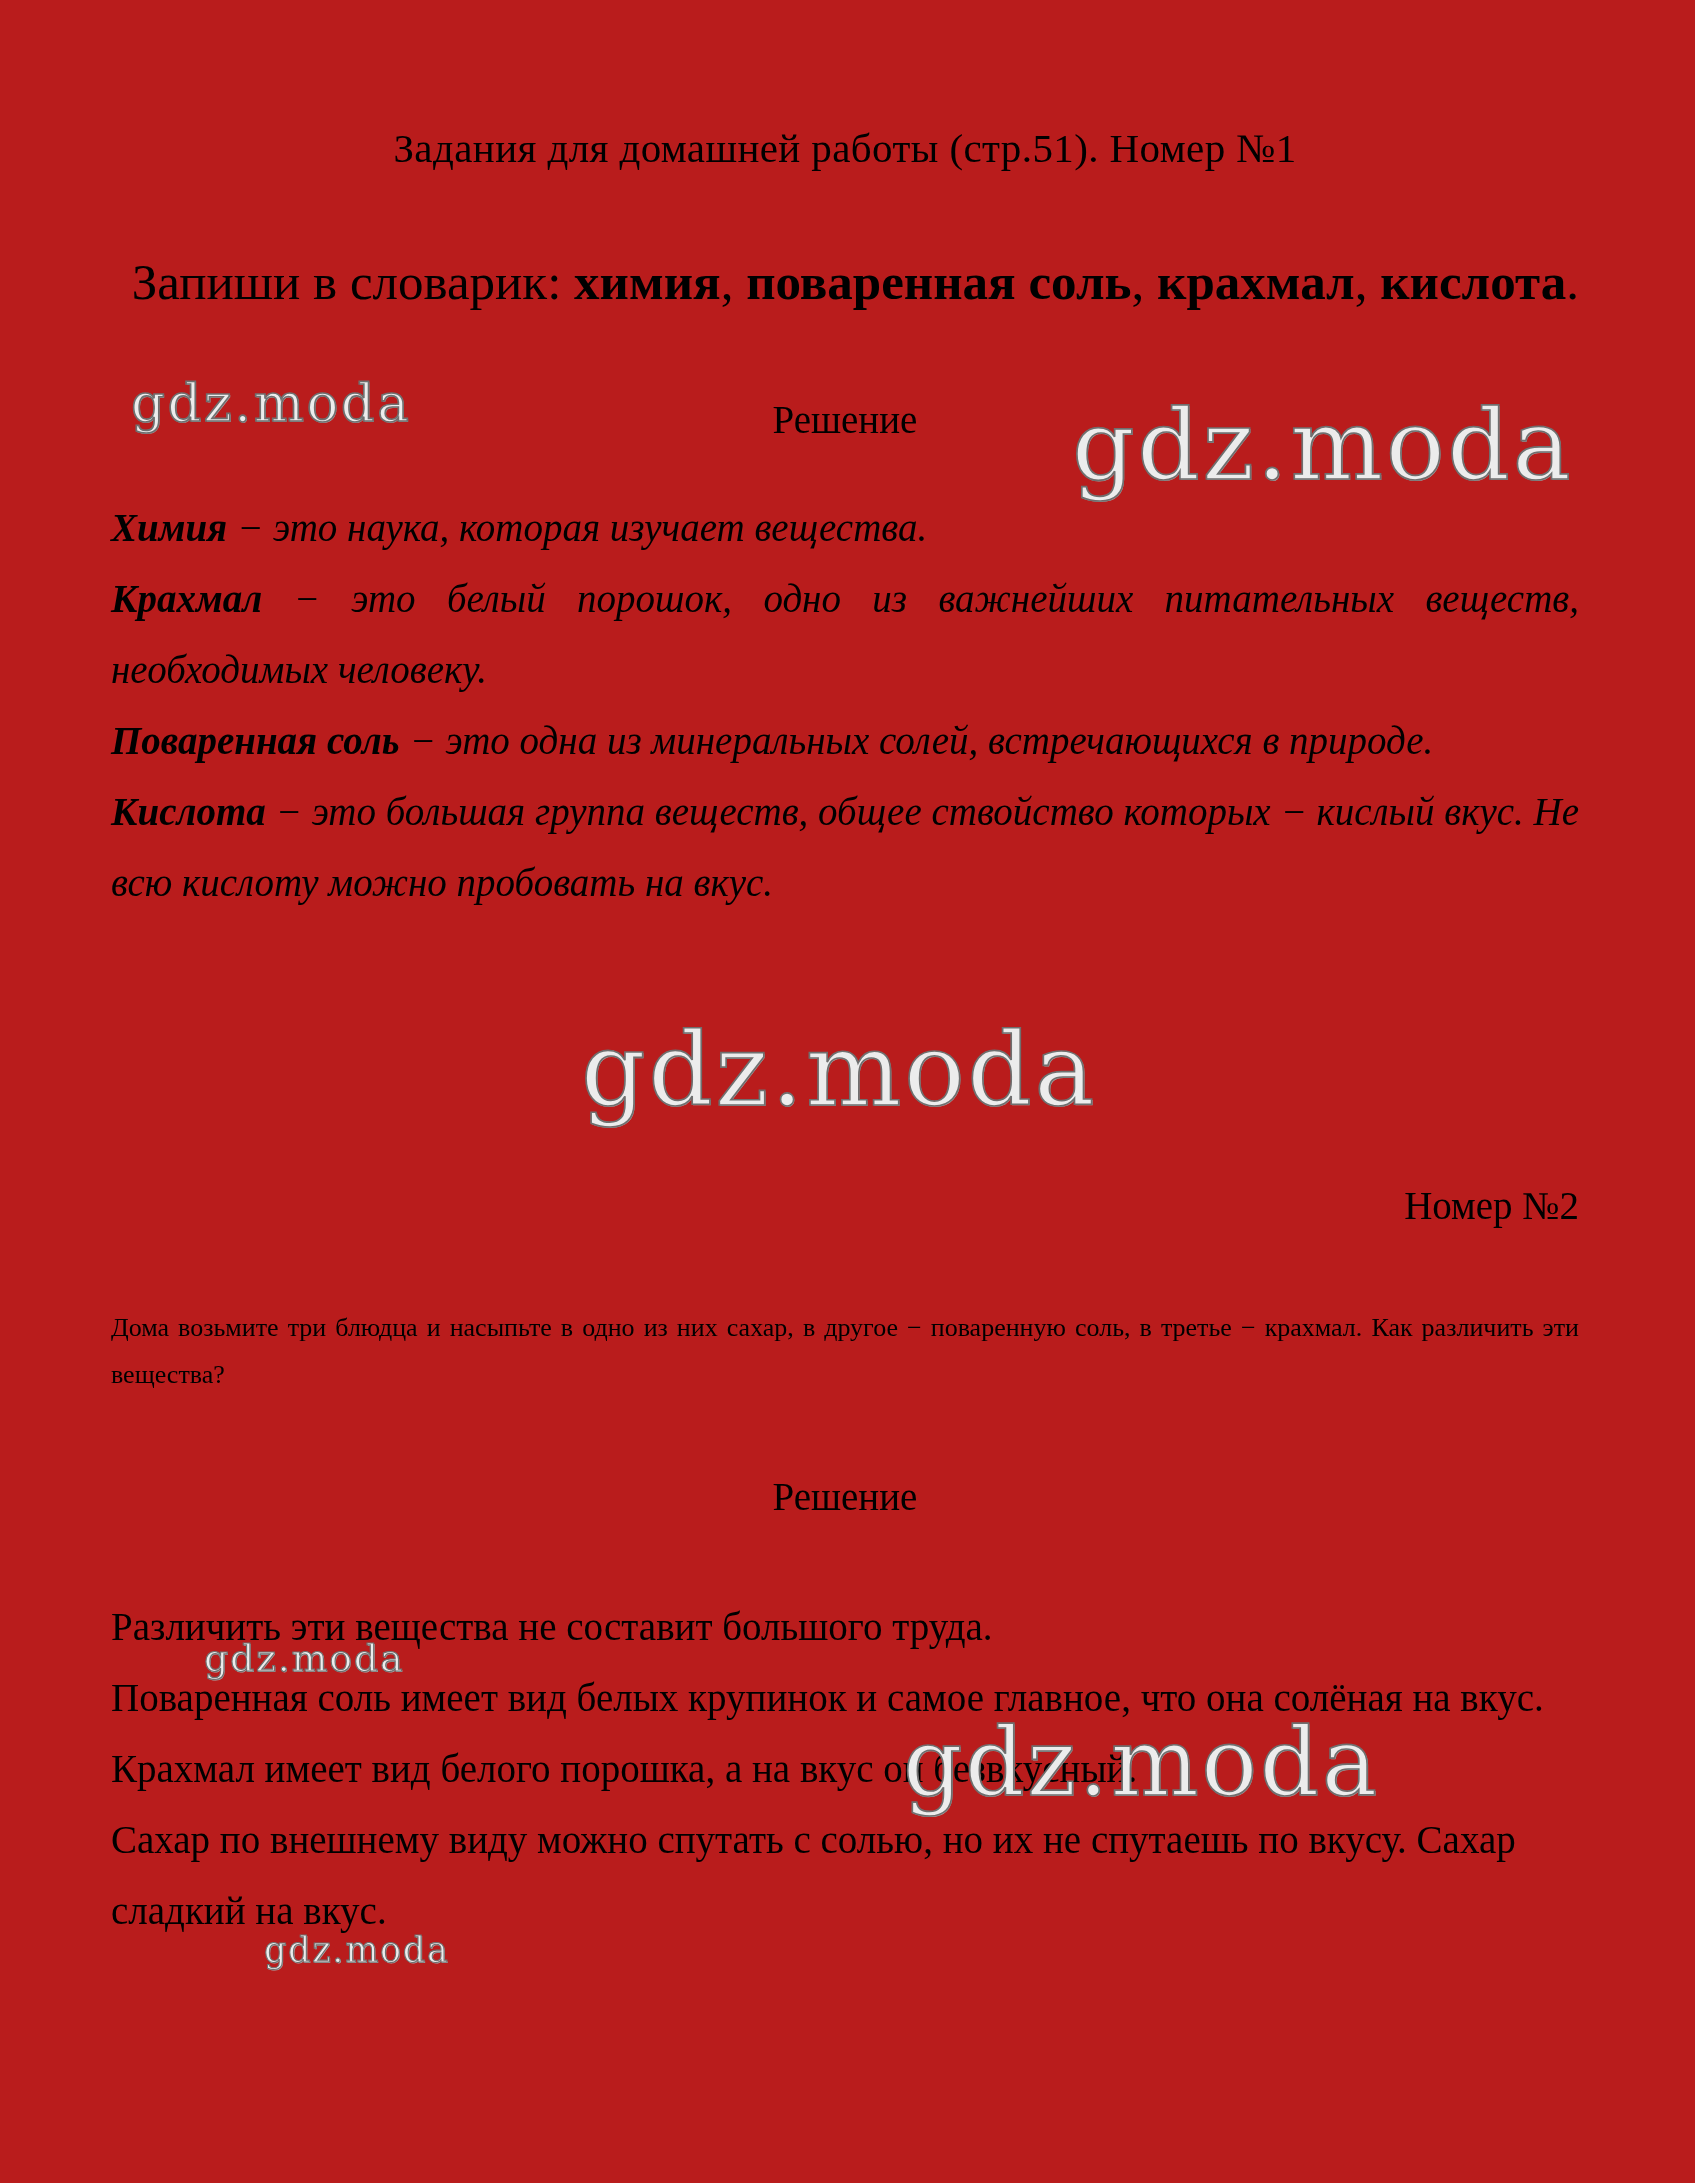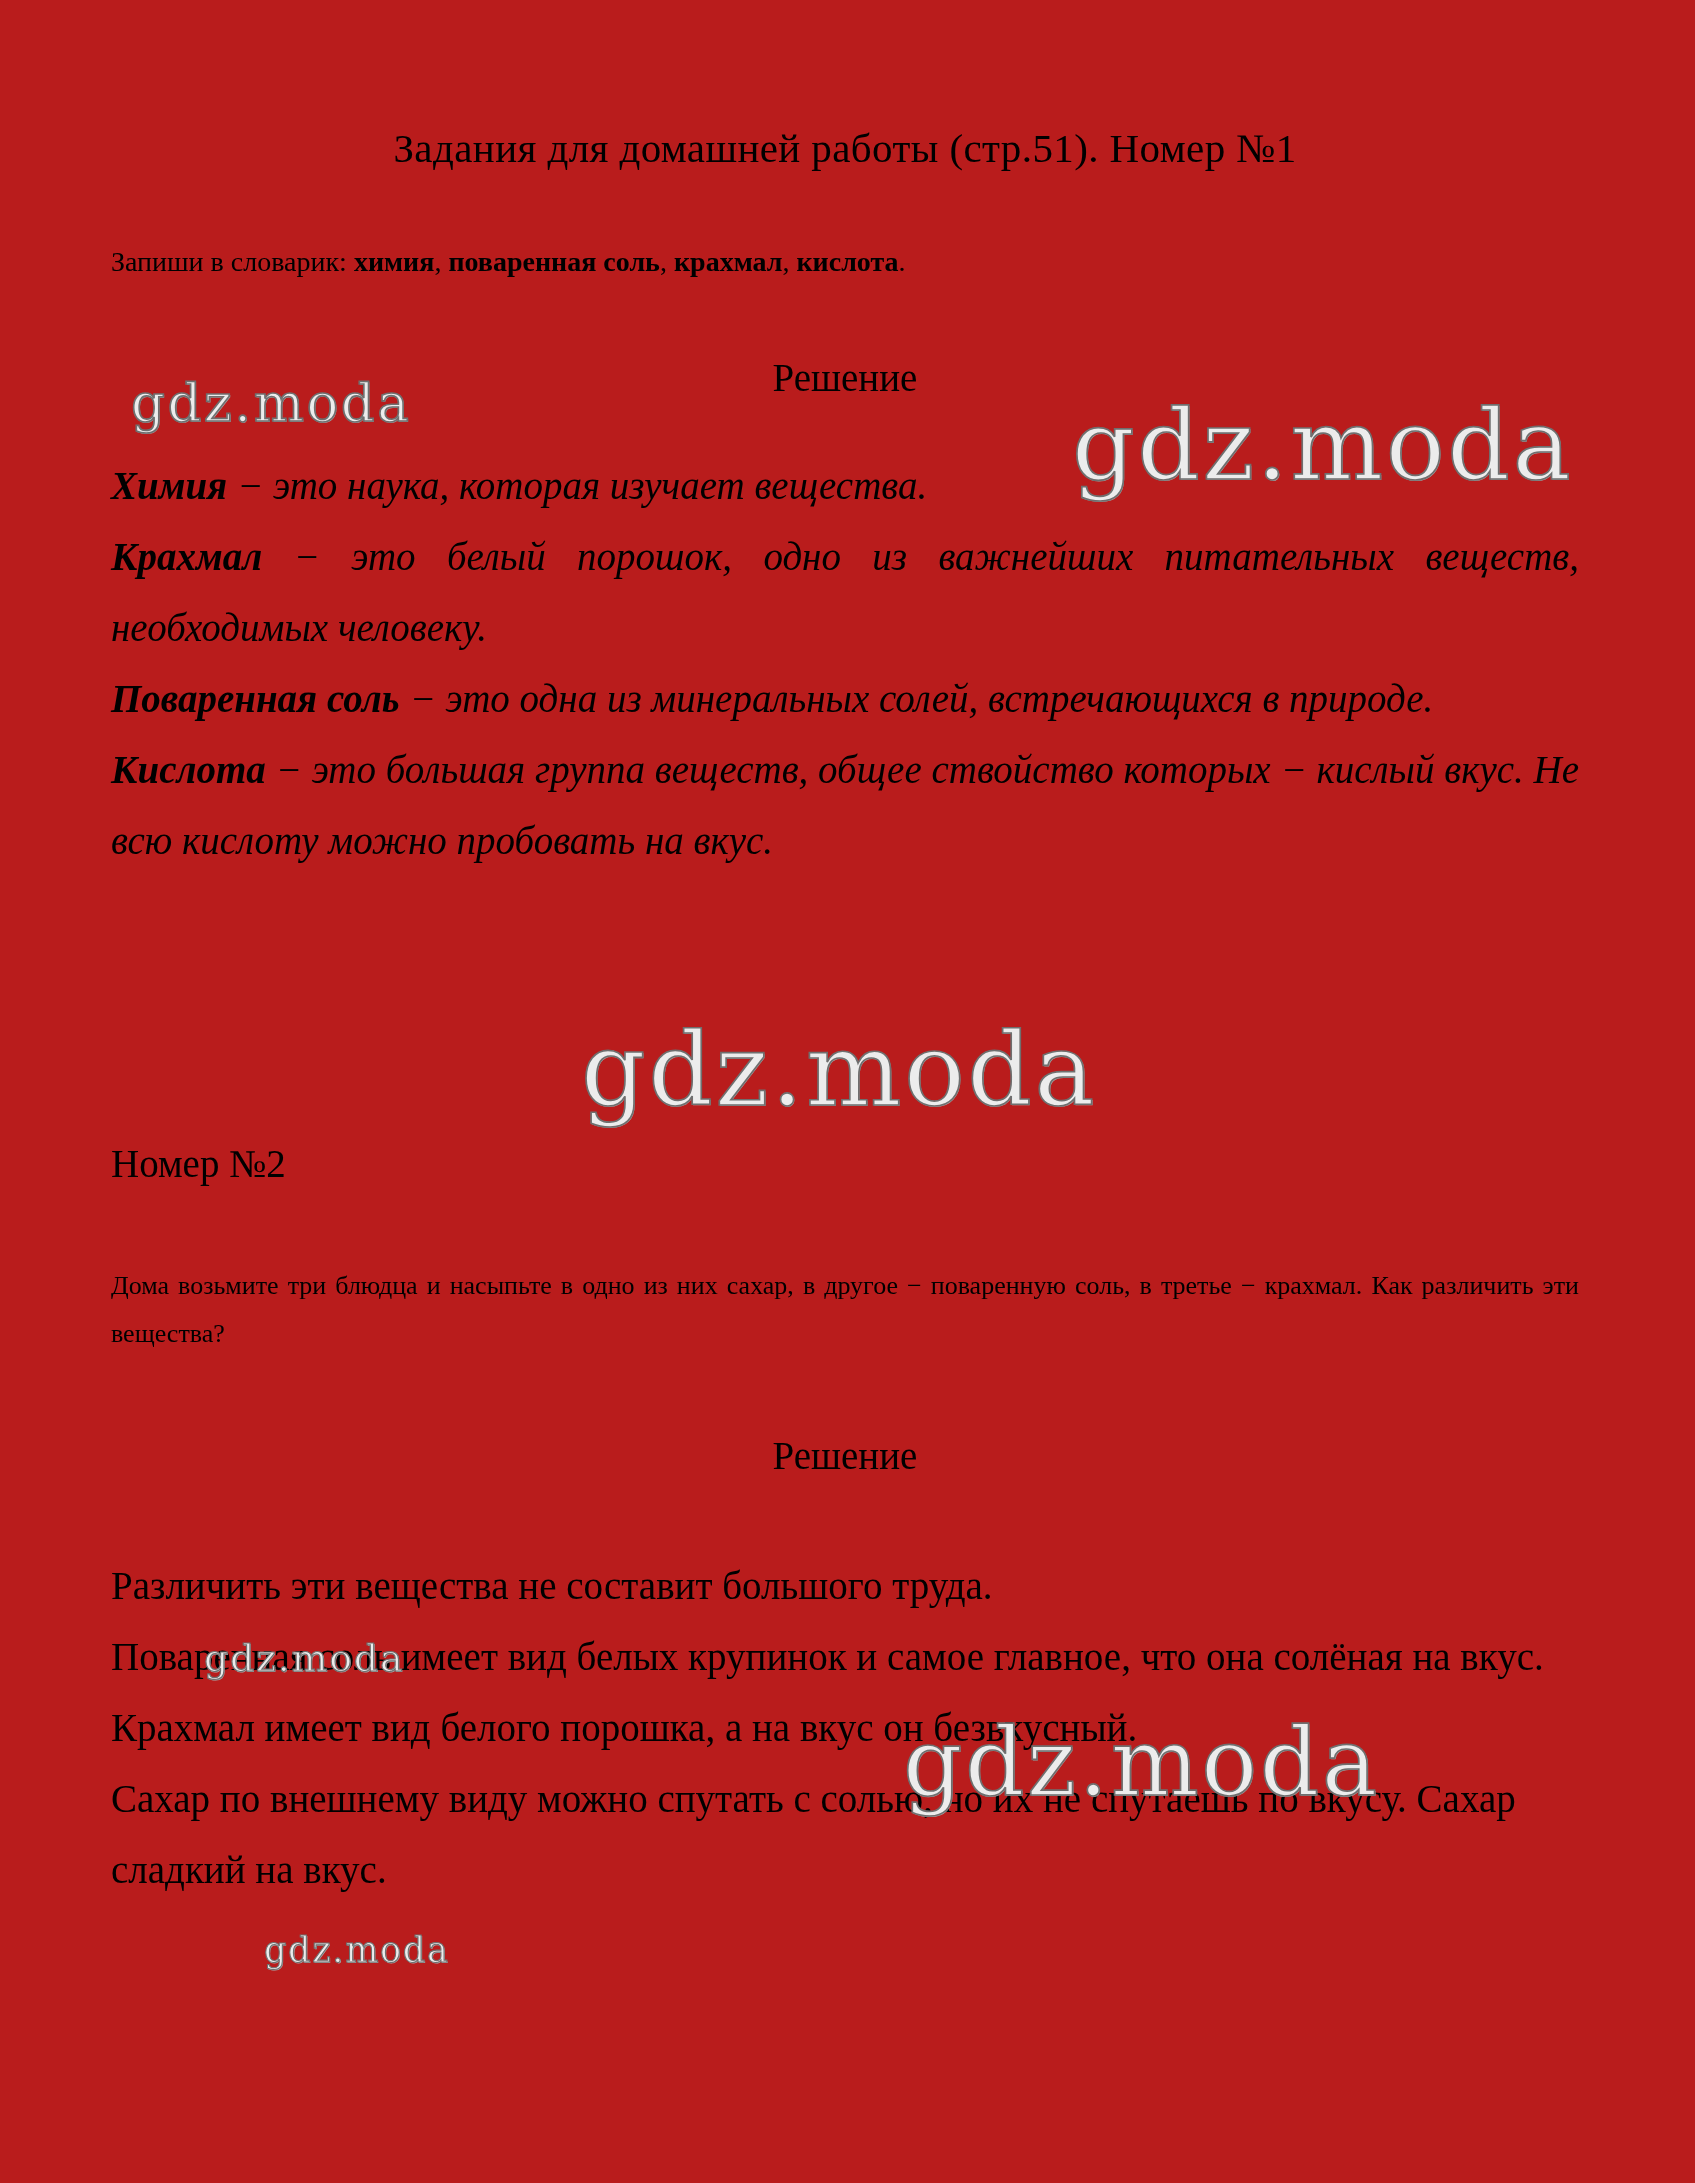--- a/index.html
+++ b/index.html
@@ -20,23 +20,24 @@
     padding: 124px 116px 0 111px;
   }
   .title {
     font-size: 41px;
     font-weight: 400;
     text-align: center;
     margin: 0;
     letter-spacing: 0.4px;
   }
   .prompt {
-    font-size: 28px;
+    font-size: 51px;
     margin: 65px 0 0 0;
     line-height: 1.8;
+    text-align: right;
   }
   .prompt b { font-weight: 700; }
   .subhead {
     font-size: 39px;
     font-weight: 400;
     text-align: center;
     margin: 68px 0 0 0;
   }
   .defs {
     margin-top: 51px;
@@ -45,21 +46,21 @@
   .defs p {
     margin: 0;
     font-size: 39px;
     line-height: 1.82;
     text-align: justify;
   }
   .defs b { font-weight: 700; }
   .num2-head {
     font-size: 39px;
     font-weight: 400;
-    text-align: left;
+    text-align: right;
     margin: 264px 0 0 0;
   }
   .task {
     font-size: 26px;
     margin: 76px 0 0 0;
     line-height: 1.82;
     text-align: justify;
   }
   .solution2 {
     font-size: 39px;

